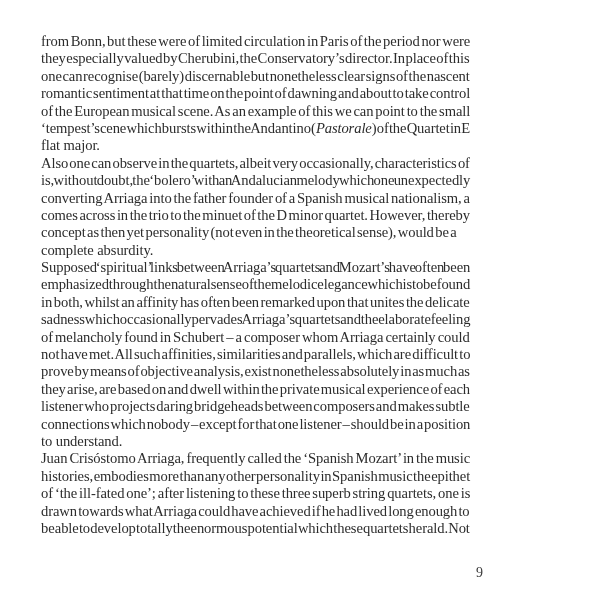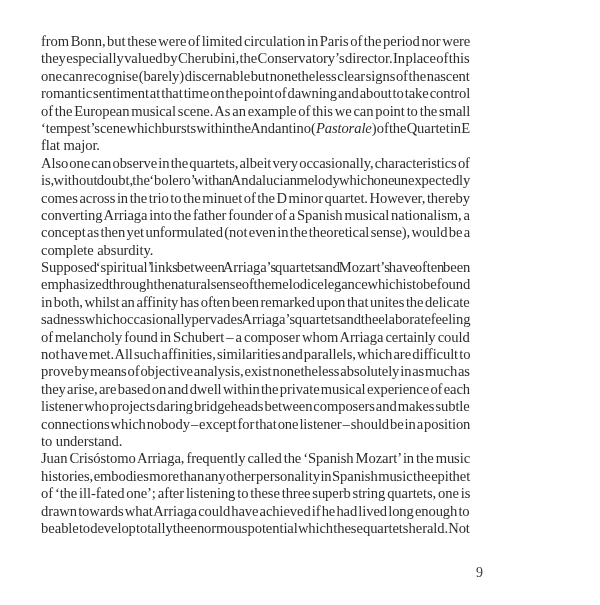--- a/index.html
+++ b/index.html
@@ -69,23 +69,23 @@
       <span class="line" style="word-spacing: -2.90909px; display: block; text-align: center; text-align-last: left;">one can recognise (barely) discernable but nonetheless clear signs of the nascent</span>
       <span class="line" style="word-spacing: -2.57143px; display: block; text-align: left; text-align-last: left;">romantic sentiment at that time on the point of dawning and about to take control</span>
       <span class="line" style="word-spacing: -1.66667px; display: block; text-align: left; text-align-last: left;">of the European musical scene. As an example of this we can point to the small</span>
       <span class="line" style="word-spacing: -3.33333px; display: block; text-align: left; text-align-last: left;"><span>‘tempest’ scene which bursts within the Andantino (</span><em>Pastorale</em><span>) of the Quartet in E</span></span>
       <span class="line last">flat major.</span>
     </p>
 
     <p class="paragraph">
       <span class="line" style="word-spacing: -2.36364px; display: block; text-align: left; text-align-last: left;">Also one can observe in the quartets, albeit very occasionally, characteristics of</span>
       <span class="line" style="word-spacing: -4.18182px; display: block; text-align: left; text-align-last: left;">is, without doubt, the ‘bolero’ with an Andalucian melody which one unexpectedly</span>
+      <span class="line" style="word-spacing: -1.63636px; display: block; text-align: left; text-align-last: left;">converting Arriaga into the father founder of a Spanish musical nationalism, a</span>
       <span class="line" style="word-spacing: -1.92857px; display: block; text-align: left; text-align-last: left;">comes across in the trio to the minuet of the D minor quartet. However, thereby</span>
-      <span class="line" style="word-spacing: -1.63636px; display: block; text-align: left; text-align-last: left;">converting Arriaga into the father founder of a Spanish musical nationalism, a</span>
-      <span class="line" style="word-spacing: -2.15385px; display: block; text-align: left; text-align-last: left;">concept as then yet unformulated (not even in the theoretical sense), would be a</span>
+      <span class="line" style="word-spacing: -2.15385px; display: block; text-align: left; text-align-last: left;">concept as then yet personality (not even in the theoretical sense), would be a</span>
       <span class="line last">complete absurdity.</span>
     </p>
 
     <p class="paragraph">
       <span class="line" style="word-spacing: -4.7px; display: block; text-align: left; text-align-last: left;">Supposed ‘spiritual’ links between Arriaga’s quartets and Mozart’s have often been</span>
       <span class="line" style="word-spacing: -3.61538px; display: block; text-align: left; text-align-last: left;">emphasized through the natural sense of the melodic elegance which is to be found</span>
       <span class="line" style="word-spacing: -1.92308px; display: block; text-align: center; text-align-last: left;">in both, whilst an affinity has often been remarked upon that unites the delicate</span>
       <span class="line" style="word-spacing: -3.66667px; display: block; text-align: left; text-align-last: left;">sadness which occasionally pervades Arriaga’s quartets and the elaborate feeling</span>
       <span class="line" style="word-spacing: -1.45455px; display: block; text-align: left; text-align-last: left;">of melancholy found in Schubert – a composer whom Arriaga certainly could</span>
       <span class="line" style="word-spacing: -2.33333px; display: block; text-align: center; text-align-last: left;">not have met. All such affinities, similarities and parallels, which are difficult to</span>

